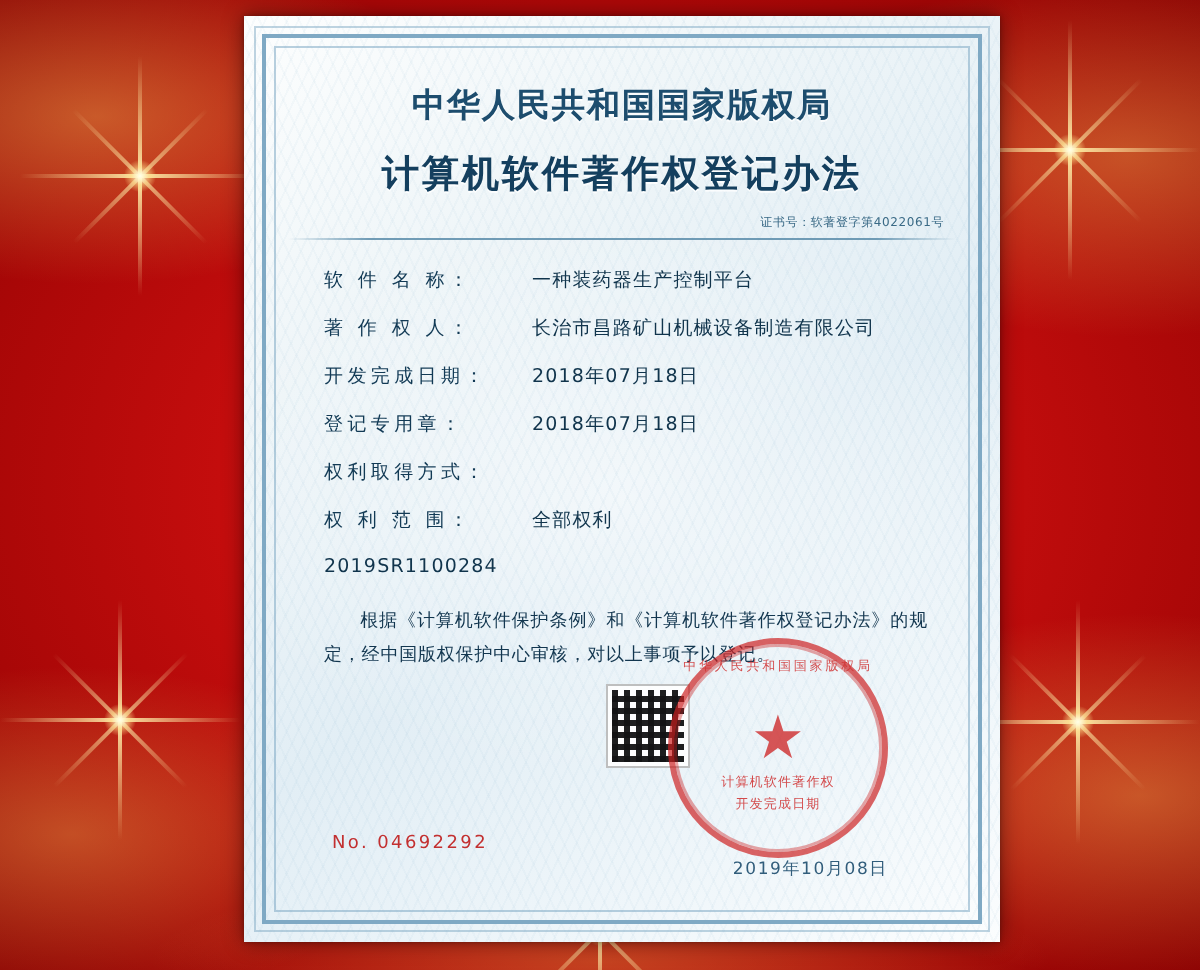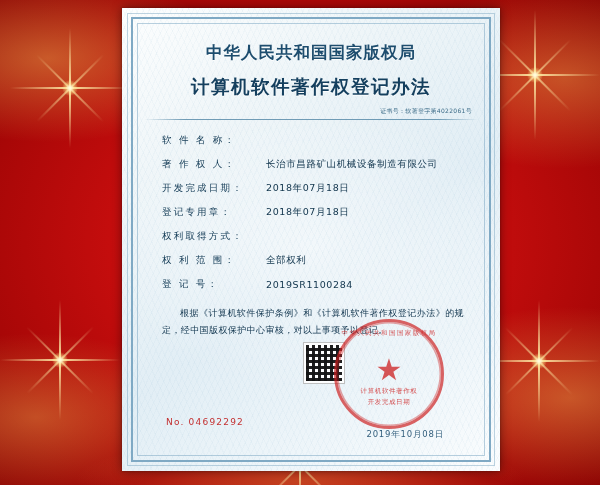--- a/index.html
+++ b/index.html
@@ -317,20 +317,21 @@
         <div class="title-main">中华人民共和国国家版权局</div>
         <div class="title-sub">计算机软件著作权登记办法</div>
       </div>
 
       <div class="cert-no-line">证书号：软著登字第4022061号</div>
       <div class="rule"></div>
 
       <div class="fields">
         <div class="field">
           <div class="lbl">软 件 名 称：</div>
+          <div class="val">一种装药器生产控制平台</div>
         </div>
         <div class="field">
           <div class="lbl">著 作 权 人：</div>
           <div class="val">长治市昌路矿山机械设备制造有限公司</div>
         </div>
         <div class="field">
           <div class="lbl">开发完成日期：</div>
           <div class="val">2018年07月18日</div>
         </div>
         <div class="field">
@@ -338,21 +339,20 @@
           <div class="val">2018年07月18日</div>
         </div>
         <div class="field">
           <div class="lbl">权利取得方式：</div>
         </div>
         <div class="field">
           <div class="lbl">权 利 范 围：</div>
           <div class="val">全部权利</div>
         </div>
         <div class="field">
-          <div class="lbl">登 记 号：</div>
           <div class="val">2019SR1100284</div>
         </div>
       </div>
 
       <div class="para"><span class="indent"></span><span>根据《计算机软件保护条例》和《计算机软件著作权登记办法》的规定，经中国版权保护中心审核，对以上事项予以登记。</span></div>
 
       <div class="bottom">
         <div class="qr"></div>
 
         <div class="seal">

